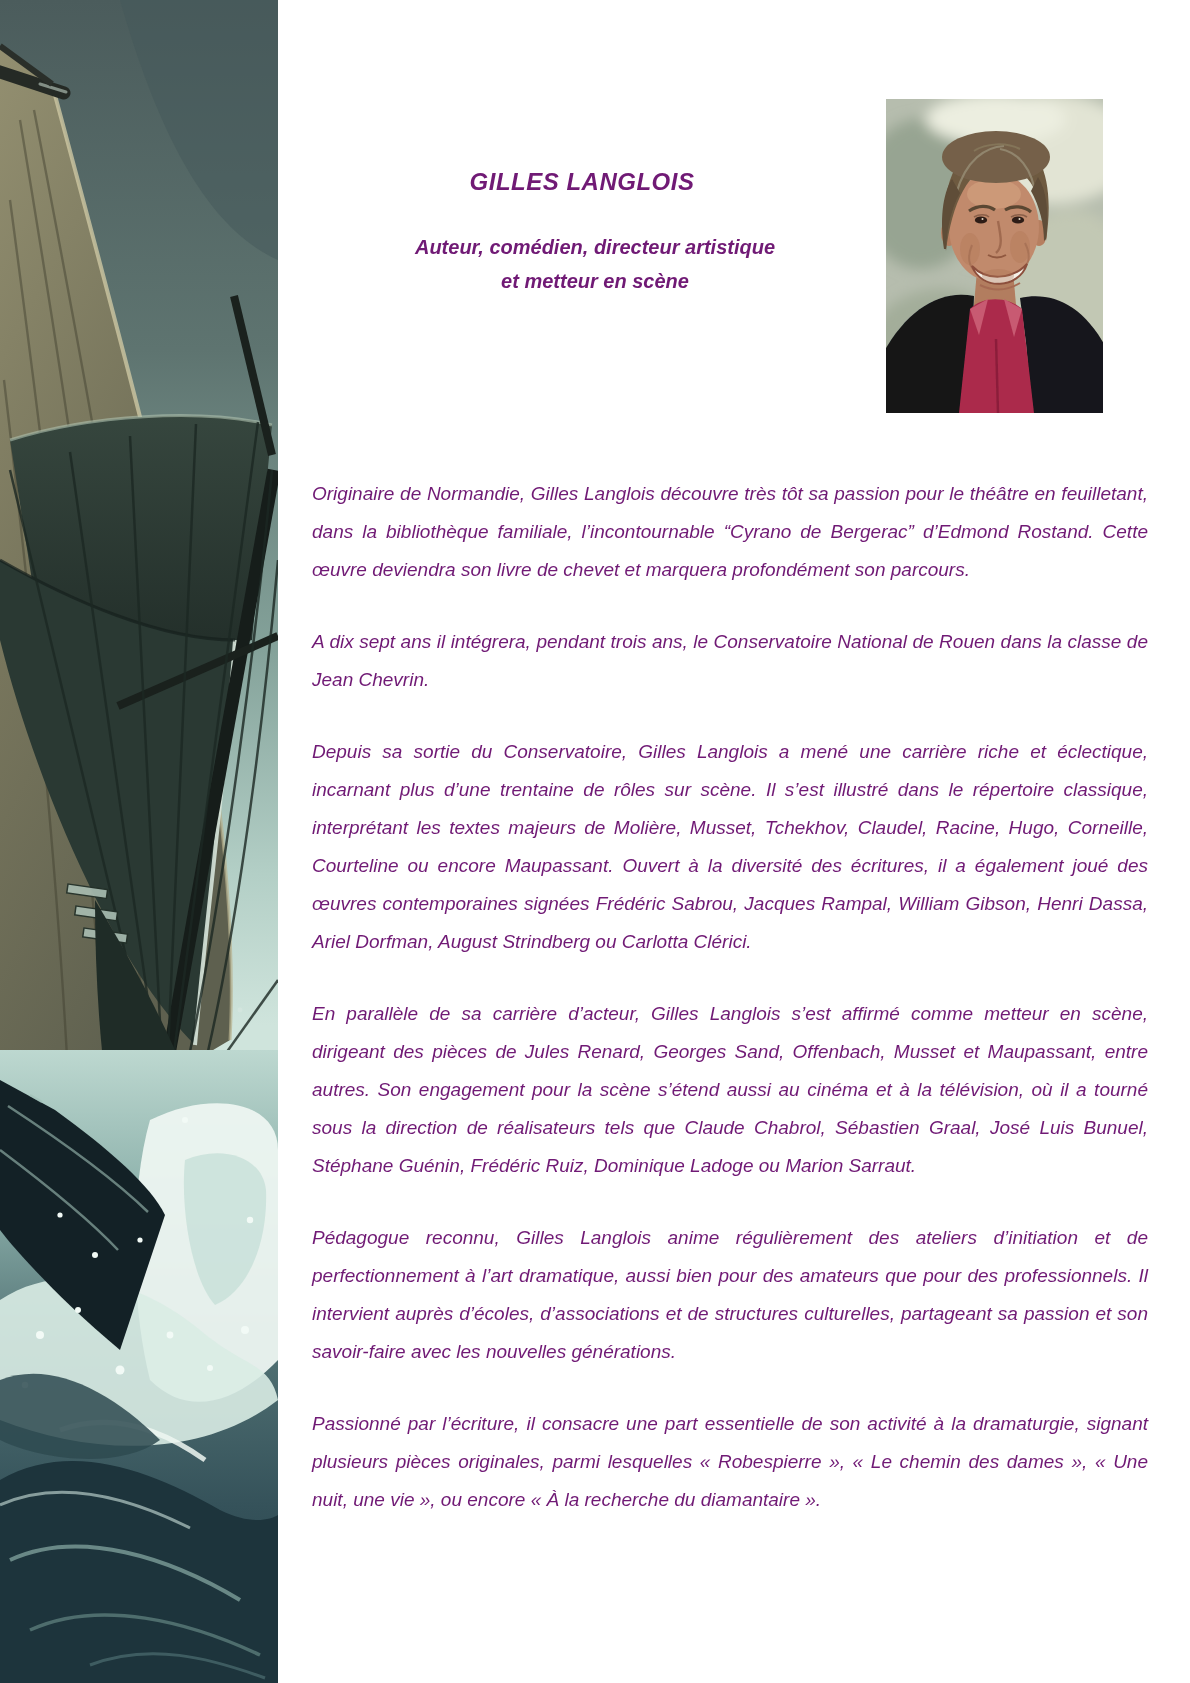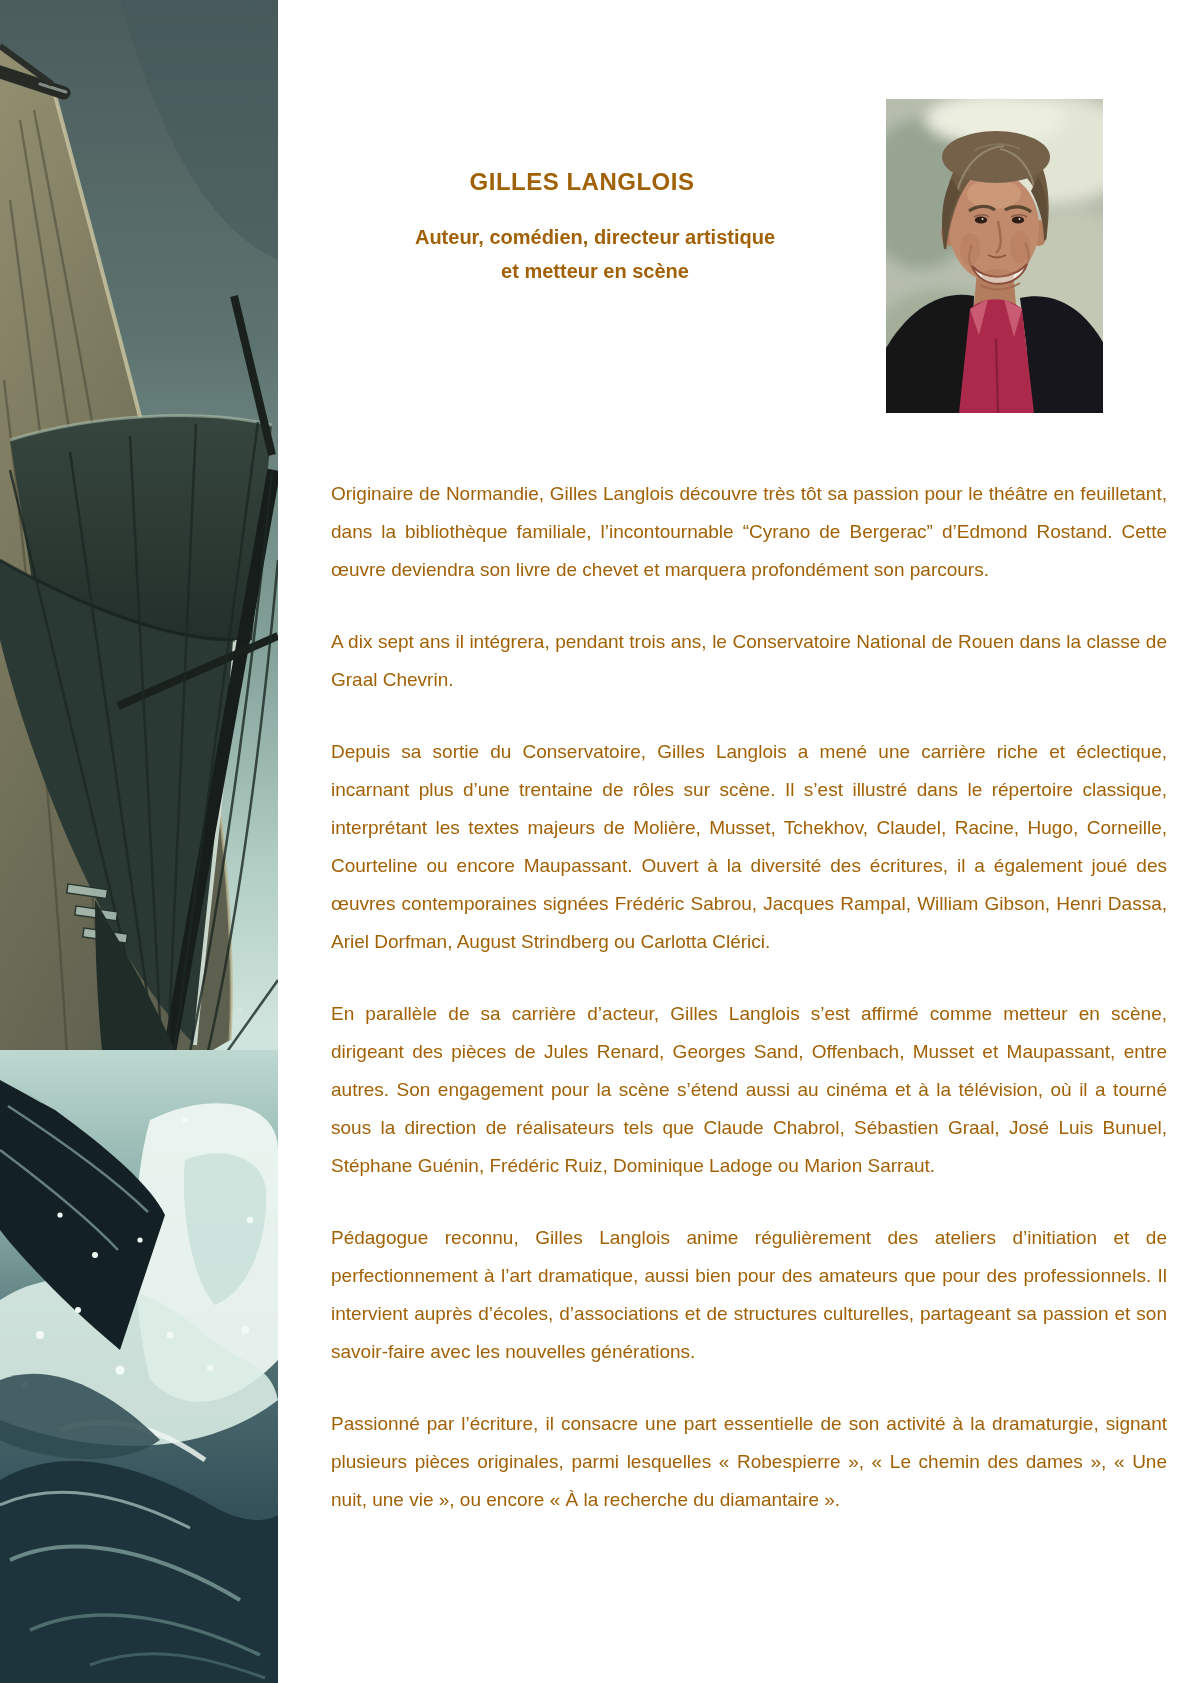--- a/index.html
+++ b/index.html
@@ -1,26 +1,26 @@
 <!DOCTYPE html>
 <html><head>
 <meta charset="utf-8">
 <style>
   html,body{margin:0;padding:0;background:#ffffff;}
   .page{position:relative;width:1190px;height:1683px;background:#ffffff;overflow:hidden;
-        font-family:"Liberation Sans","DejaVu Sans",sans-serif;color:#a16207;}
+        font-family:"Liberation Sans","DejaVu Sans",sans-serif;color:#701a75;font-style:italic;}
   .artwork{position:absolute;left:0;top:0;width:278px;height:1683px;overflow:hidden;}
   .artwork svg{display:block;width:278px;height:1683px;}
   .header{position:absolute;left:278px;top:160px;width:608px;text-align:center;}
   .title{font-size:24px;font-weight:bold;line-height:44px;margin:0;letter-spacing:.5px;}
-  .subtitle{font-size:20px;font-weight:bold;line-height:34px;margin-top:16px;padding-left:26px;}
+  .subtitle{font-size:20px;font-weight:bold;line-height:34px;margin-top:26px;padding-left:26px;}
   .subtitle span{display:block;}
   .portrait{position:absolute;left:886px;top:99px;width:217px;height:314px;overflow:hidden;}
   .portrait svg{display:block;width:217px;height:314px;}
-  .bodytext{position:absolute;left:331px;top:475px;width:836px;}
+  .bodytext{position:absolute;left:312px;top:475px;width:836px;}
   .bodytext p{font-size:19px;line-height:38px;text-align:justify;margin:0 0 34px 0;}
   .bodytext p:last-child{margin-bottom:0;}
 </style>
 </head>
 <body>
 
 <div class="page">
 
   <div class="artwork" aria-label="Stylised illustration of a tall sailing ship heeling in a storm: tan foresail, dark rigging and sails, teal sky, crashing white foam and dark waves">
     <svg viewBox="0 0 278 1683" preserveAspectRatio="none">
@@ -224,20 +224,20 @@
 
         <path d="M86,167 C100,182 126,181 141,165 C133,190 95,192 86,167 Z" fill="#f5f1e8" stroke="#8c4f3c" stroke-width="2"></path>
         <path d="M94,186 Q114,196 134,184" stroke="#a56b52" stroke-width="2" fill="none"></path>
         <ellipse cx="112" cy="177" rx="16" ry="7" fill="#ad7455" opacity="0.35"></ellipse>
       </g>
     </svg>
   </div>
 
   <div class="bodytext">
     <p>Originaire de Normandie, Gilles Langlois découvre très tôt sa passion pour le théâtre en feuilletant, dans la bibliothèque familiale, l’incontournable “Cyrano de Bergerac” d’Edmond Rostand. Cette œuvre deviendra son livre de chevet et marquera profondément son parcours.</p>
-    <p>A dix sept ans il intégrera, pendant trois ans, le Conservatoire National de Rouen dans la classe de Graal Chevrin.</p>
+    <p>A dix sept ans il intégrera, pendant trois ans, le Conservatoire National de Rouen dans la classe de Jean Chevrin.</p>
     <p>Depuis sa sortie du Conservatoire, Gilles Langlois a mené une carrière riche et éclectique, incarnant plus d’une trentaine de rôles sur scène. Il s’est illustré dans le répertoire classique, interprétant les textes majeurs de Molière, Musset, Tchekhov, Claudel, Racine, Hugo, Corneille, Courteline ou encore Maupassant. Ouvert à la diversité des écritures, il a également joué des œuvres contemporaines signées Frédéric Sabrou, Jacques Rampal, William Gibson, Henri Dassa, Ariel Dorfman, August Strindberg ou Carlotta Clérici.</p>
     <p>En parallèle de sa carrière d’acteur, Gilles Langlois s’est affirmé comme metteur en scène, dirigeant des pièces de Jules Renard, Georges Sand, Offenbach, Musset et Maupassant, entre autres. Son engagement pour la scène s’étend aussi au cinéma et à la télévision, où il a tourné sous la direction de réalisateurs tels que Claude Chabrol, Sébastien Graal, José Luis Bunuel, Stéphane Guénin, Frédéric Ruiz, Dominique Ladoge ou Marion Sarraut.</p>
     <p>Pédagogue reconnu, Gilles Langlois anime régulièrement des ateliers d’initiation et de perfectionnement à l’art dramatique, aussi bien pour des amateurs que pour des professionnels. Il intervient auprès d’écoles, d’associations et de structures culturelles, partageant sa passion et son savoir-faire avec les nouvelles générations.</p>
     <p>Passionné par l’écriture, il consacre une part essentielle de son activité à la dramaturgie, signant plusieurs pièces originales, parmi lesquelles « Robespierre », « Le chemin des dames », « Une nuit, une vie », ou encore « À la recherche du diamantaire ».</p>
   </div>
 
 </div>
 
 </body></html>

